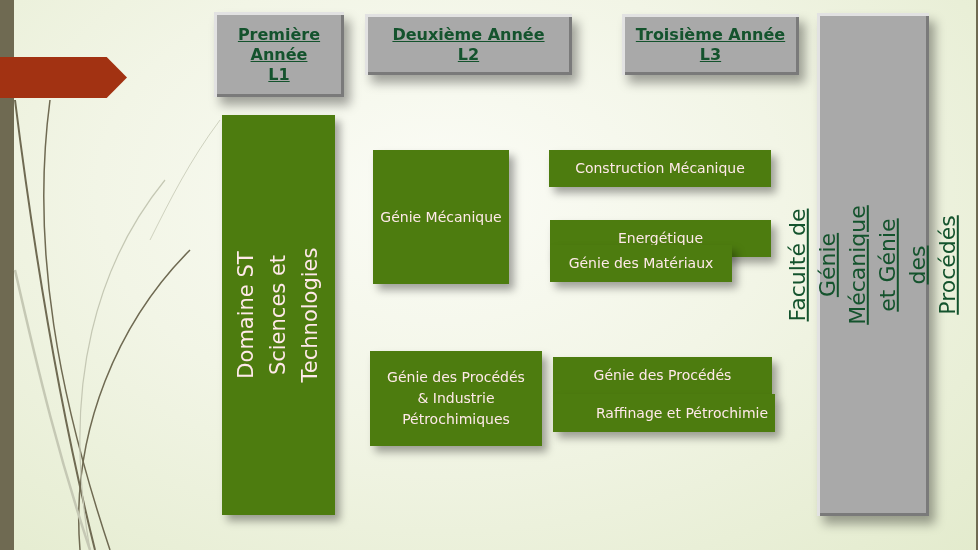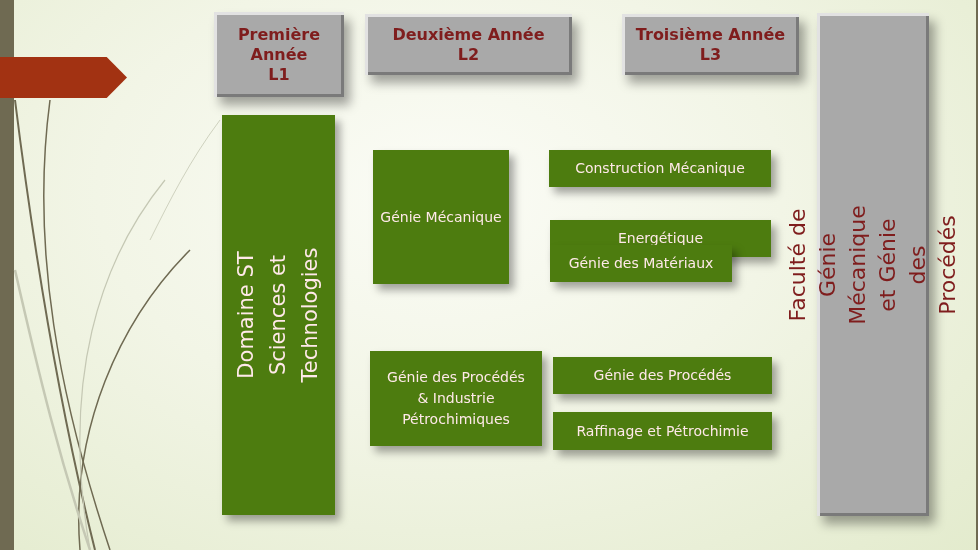--- a/index.html
+++ b/index.html
@@ -14,21 +14,21 @@
       position: absolute; left: 0; top: 57px; width: 127px; height: 41px;
       background: #a23212;
       clip-path: polygon(0 0, 84% 0, 100% 50%, 84% 100%, 0 100%);
     }
     svg.deco { position: absolute; left: 0; top: 0; }
 
     .gray-box {
       position: absolute; background: #a9a9a9;
       box-shadow: inset 3px 3px 0 #e2e2e2, inset -3px -3px 0 #7a7a7a, 6px 8px 10px rgba(0,0,0,0.35);
       display: flex; align-items: center; justify-content: center; text-align: center;
-      color: #7f1d1d; font-weight: bold; font-size: 16px; line-height: 20px;
+      color: #14532d; font-weight: bold; font-size: 16px; line-height: 20px; text-decoration: underline;
     }
     .gray-box .txt { white-space: pre-line; }
 
     .red-box {
       position: absolute; background: #4d7c0f;
       box-shadow: 5px 6px 8px rgba(0,0,0,0.35);
       display: flex; align-items: center; justify-content: center; text-align: center;
       color: #ffe9e9; font-size: 14px; line-height: 21px;
     }
     .red-box .txt { white-space: pre-line; }
@@ -95,15 +95,15 @@
 </div>
 
 <div class="red-box" style="left:370px; top:351px; width:172px; height:95px;">
   <span class="txt">Génie des Procédés
 &amp; Industrie
 Pétrochimiques</span>
 </div>
 <div class="red-box" style="left:553px; top:357px; width:219px; height:37px;">
   <span class="txt">Génie des Procédés</span>
 </div>
-<div class="red-box" style="left:553px; top:412px; width:219px; height:38px;">
+<div class="red-box" style="left:553px; top:394px; width:186px; height:38px;padding-left:36px;">
   <span class="txt">Raffinage et Pétrochimie</span>
 </div>
 
 </body></html>

